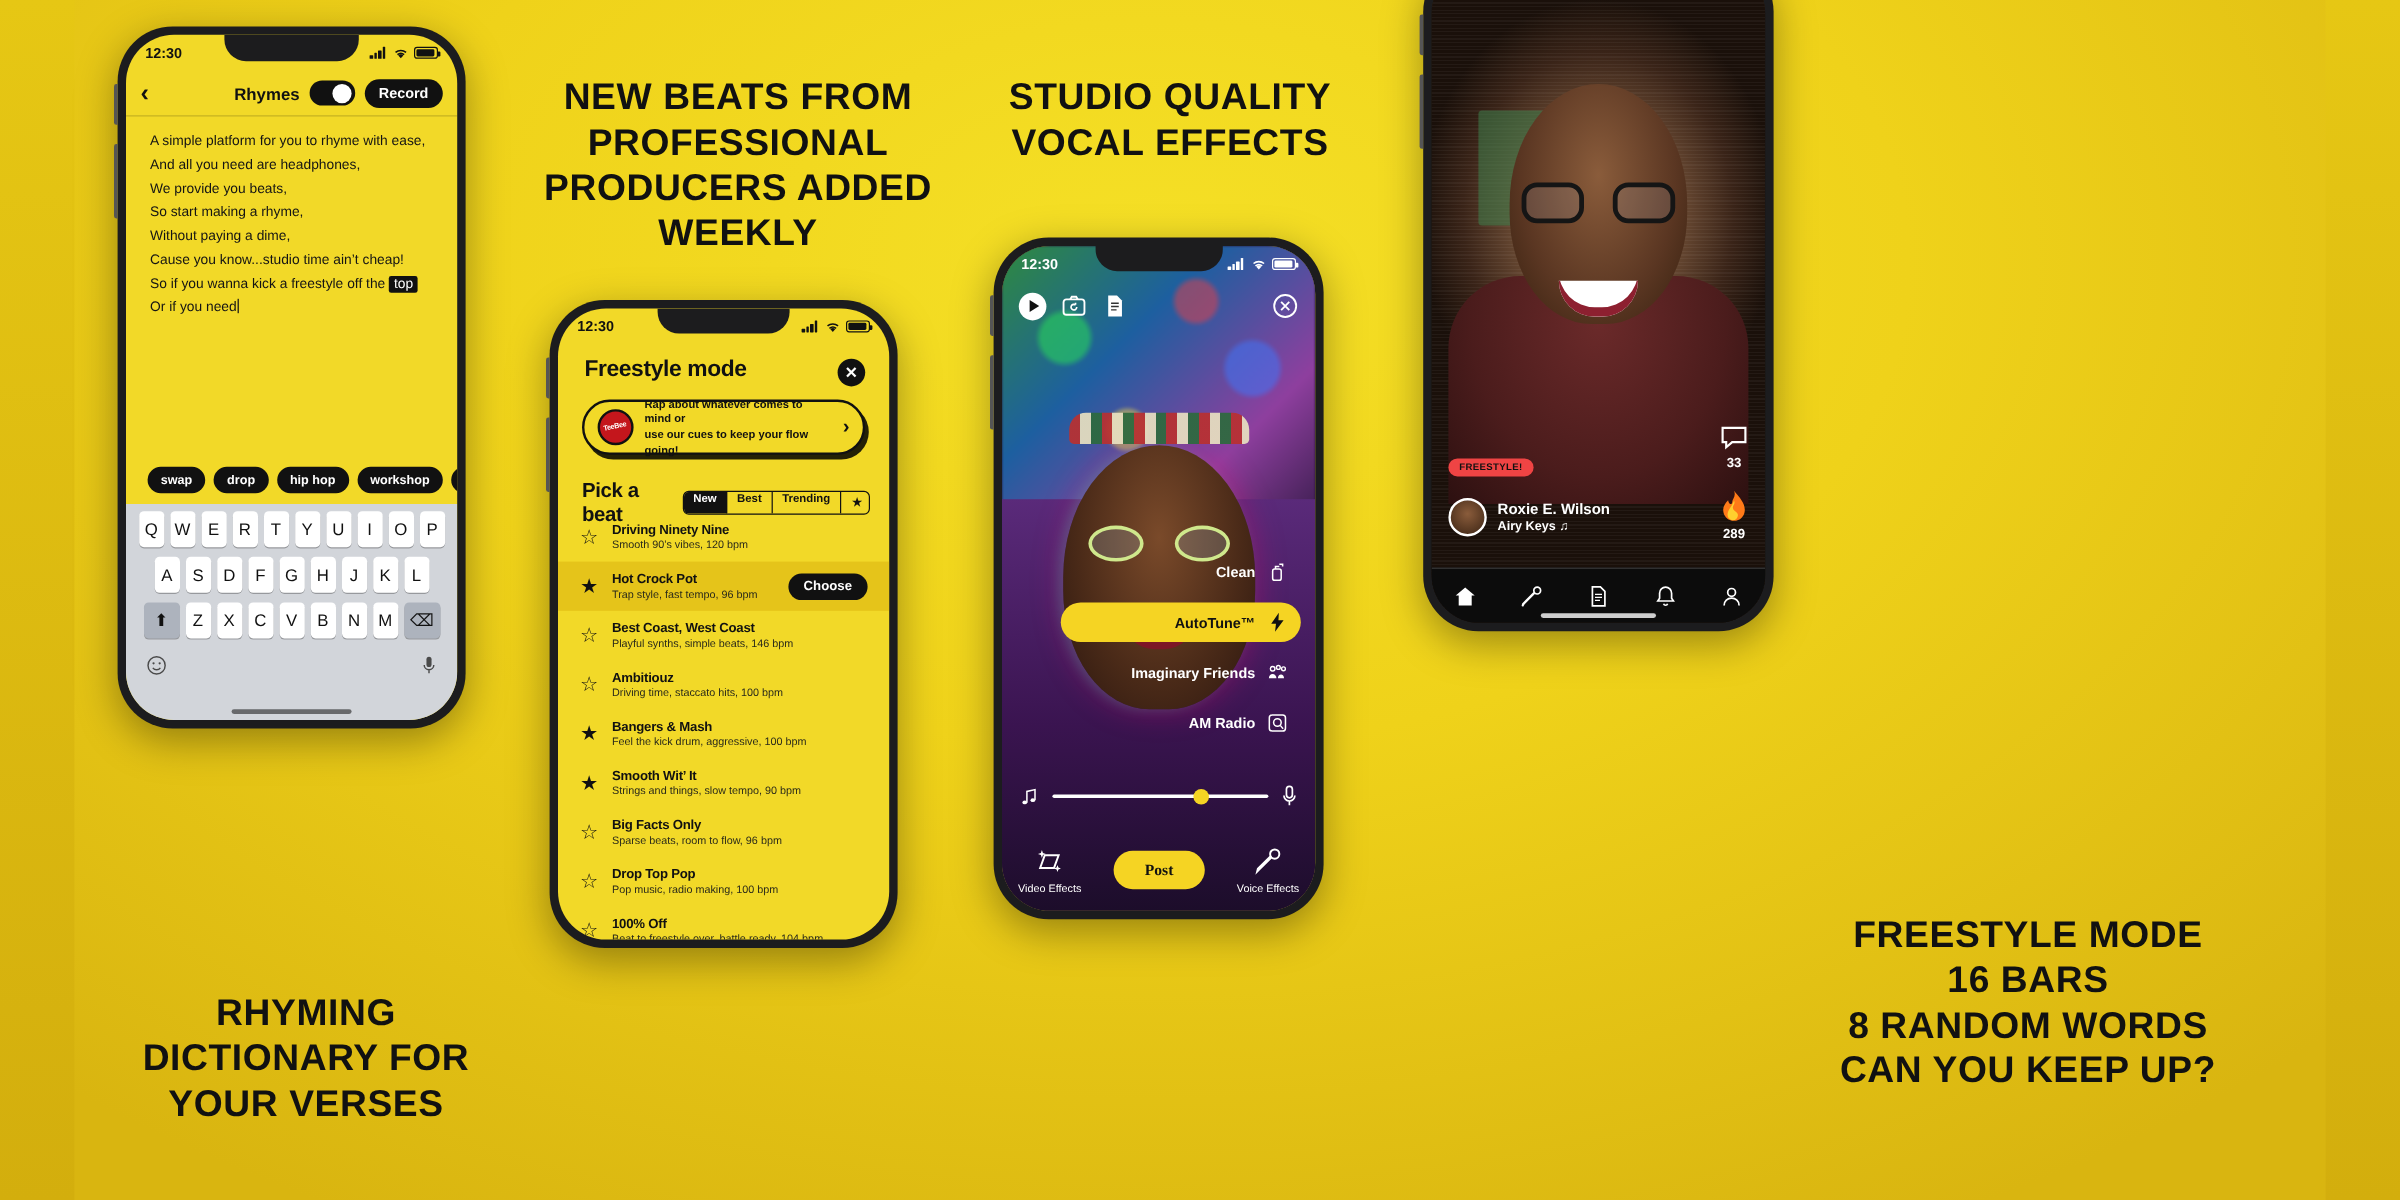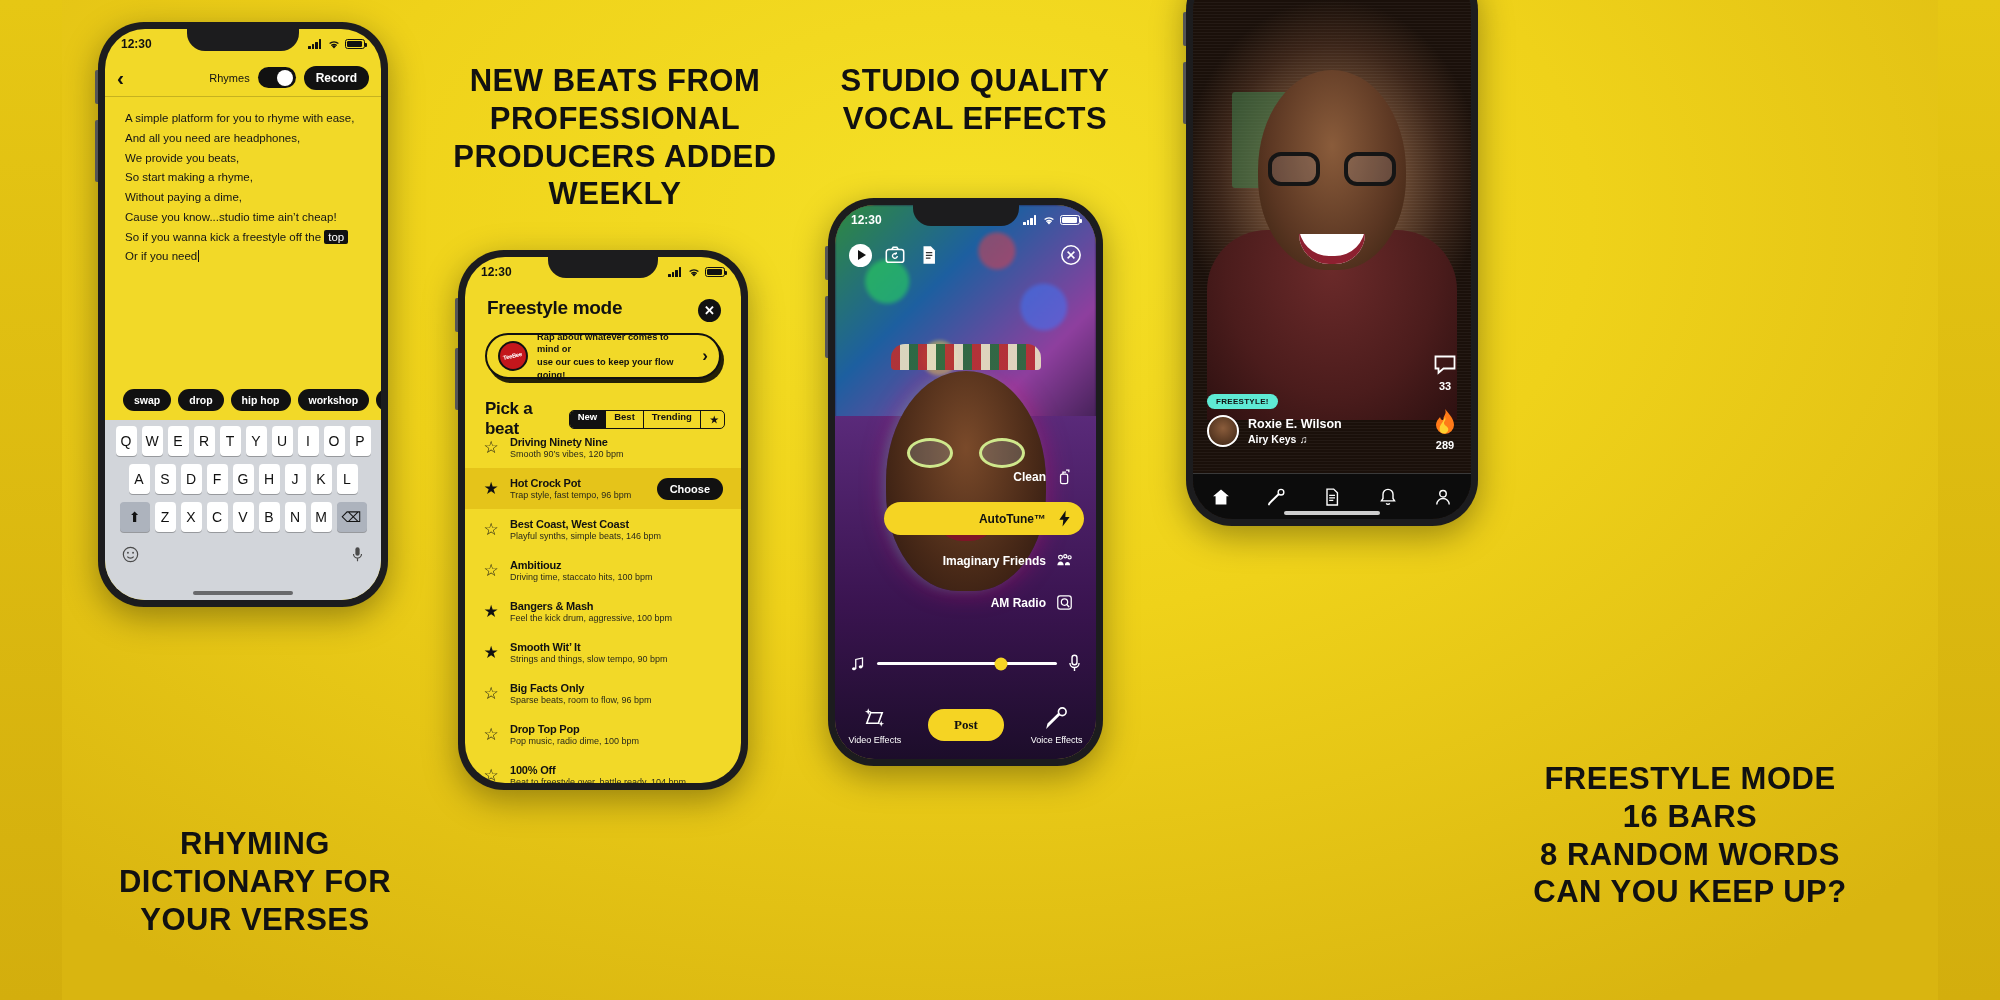--- a/index.html
+++ b/index.html
@@ -88,21 +88,21 @@
   
   #phone1 { left:98px; top:22px; width:290px; height:585px; }
   #phone1 .notch { width:112px; height:22px; }
   #p1-nav {
     position:absolute; top:30px; left:0; right:0; height:38px;
     display:flex; align-items:center; padding:0 12px; gap:8px;
     border-bottom:1px solid rgba(0,0,0,.18);
   }
   #p1-back { font-size:21px; font-weight:bold; color:#111; line-height:1; }
   #p1-nav-right { margin-left:auto; display:flex; align-items:center; gap:8px; }
-  #p1-rhymes-label { font-size:11px; font-weight:400; color:#111; }
+  #p1-rhymes-label { font-size:14px; font-weight:700; color:#111; }
   .toggle { width:38px; height:21px; border-radius:11px; background:#111; position:relative; }
   .toggle .knob { position:absolute; right:2.5px; top:2.5px; width:16px; height:16px; border-radius:50%; background:#fff; }
   #p1-record { background:#111; color:#fff; font-size:12px; font-weight:bold; padding:5px 12px; border-radius:14px; }
   #p1-lyrics {
     position:absolute; top:80px; left:20px; right:24px;
     font-size:11.5px; color:#141414; line-height:1.72; font-weight:500;
   }
   #p1-lyrics .ln { white-space:nowrap; }
   .hl-word { background:#111; color:#fff; padding:1px 4px; border-radius:2px; }
   .caret { display:inline-block; width:1px; height:12px; background:#111; vertical-align:-2px; margin-left:1px; }
@@ -251,21 +251,21 @@
   .p4-tab {
     background:#f0d62a; color:#111; border:2.5px solid #fff; border-radius:20px;
     font-size:13px; font-weight:bold; padding:8px 0; text-align:center; white-space:nowrap;
   }
   #p4-tab-1 { width:92px; margin-left:-42px; opacity:.9; }
   #p4-tab-2 { width:110px; }
   #p4-tab-3 { width:92px; margin-right:-40px; }
   #p4-rightrail { position:absolute; right:13px; top:380px; display:flex; flex-direction:column; align-items:center; gap:16px; z-index:10; color:#fff; }
   .rail-item { display:flex; flex-direction:column; align-items:center; gap:3px; font-size:11px; font-weight:bold; }
   #p4-info { position:absolute; left:14px; bottom:72px; z-index:10; }
-  #p4-badge { background:#5eead4; color:#111; font-size:8px; font-weight:bold; padding:3px 9px; border-radius:9px; display:inline-block; margin-bottom:6px; letter-spacing:.3px;}
+  #p4-badge { background:#ef4444; color:#111; font-size:8px; font-weight:bold; padding:3px 9px; border-radius:9px; display:inline-block; margin-bottom:18px; letter-spacing:.3px;}
   #p4-user { display:flex; align-items:center; gap:9px; }
   #p4-avatar { width:32px; height:32px; border-radius:50%; border:2px solid #fff; background:radial-gradient(circle at 50% 40%, #8a5c3b, #3b2414); }
   #p4-name { color:#fff; font-size:12.5px; font-weight:bold; }
   #p4-track-line { color:#fff; font-size:10.5px; font-weight:bold; margin-top:2px; }
   #p4-tabbar { position:absolute; left:0; right:0; bottom:0; height:46px; background:#0c0c0c;
      border-top:1px solid #3a3a3a; display:flex; align-items:center; justify-content:space-around; z-index:11; }
   .tabic { width:20px; height:20px; color:#fff; }
   #p4-homebar { position:absolute; left:50%; transform:translateX(-50%); bottom:4px; width:96px; height:4px; border-radius:2px; background:#fff; opacity:.8; z-index:12; }
 </style>
 </head>
@@ -483,21 +483,21 @@
         <div class="beat-star">☆</div>
         <div class="beat-txt">
           <div class="beat-name">Big Facts Only</div>
           <div class="beat-desc">Sparse beats, room to flow, 96 bpm</div>
         </div>
       </div>
       <div class="beat">
         <div class="beat-star">☆</div>
         <div class="beat-txt">
           <div class="beat-name">Drop Top Pop</div>
-          <div class="beat-desc">Pop music, radio dime, 100 bpm</div>
+          <div class="beat-desc">Pop music, radio making, 100 bpm</div>
         </div>
       </div>
       <div class="beat">
         <div class="beat-star">☆</div>
         <div class="beat-txt">
           <div class="beat-name">100% Off</div>
           <div class="beat-desc">Beat to freestyle over, battle ready, 104 bpm</div>
         </div>
       </div>
     </div>

